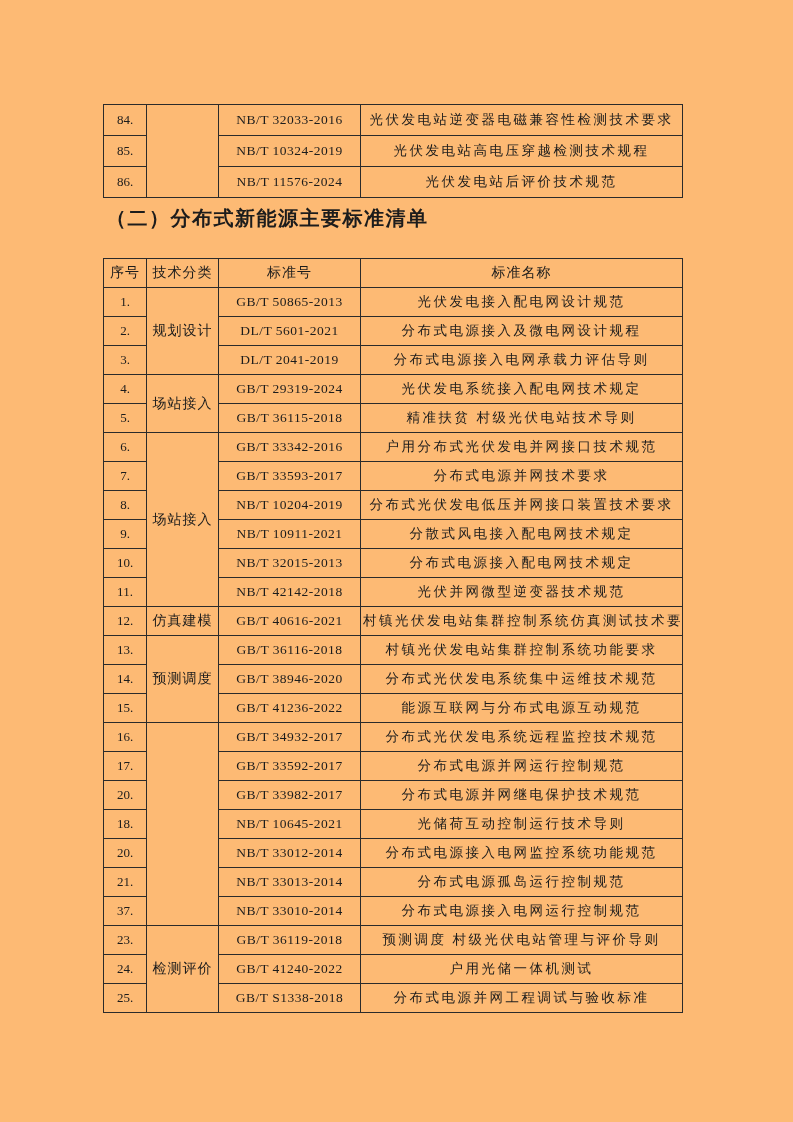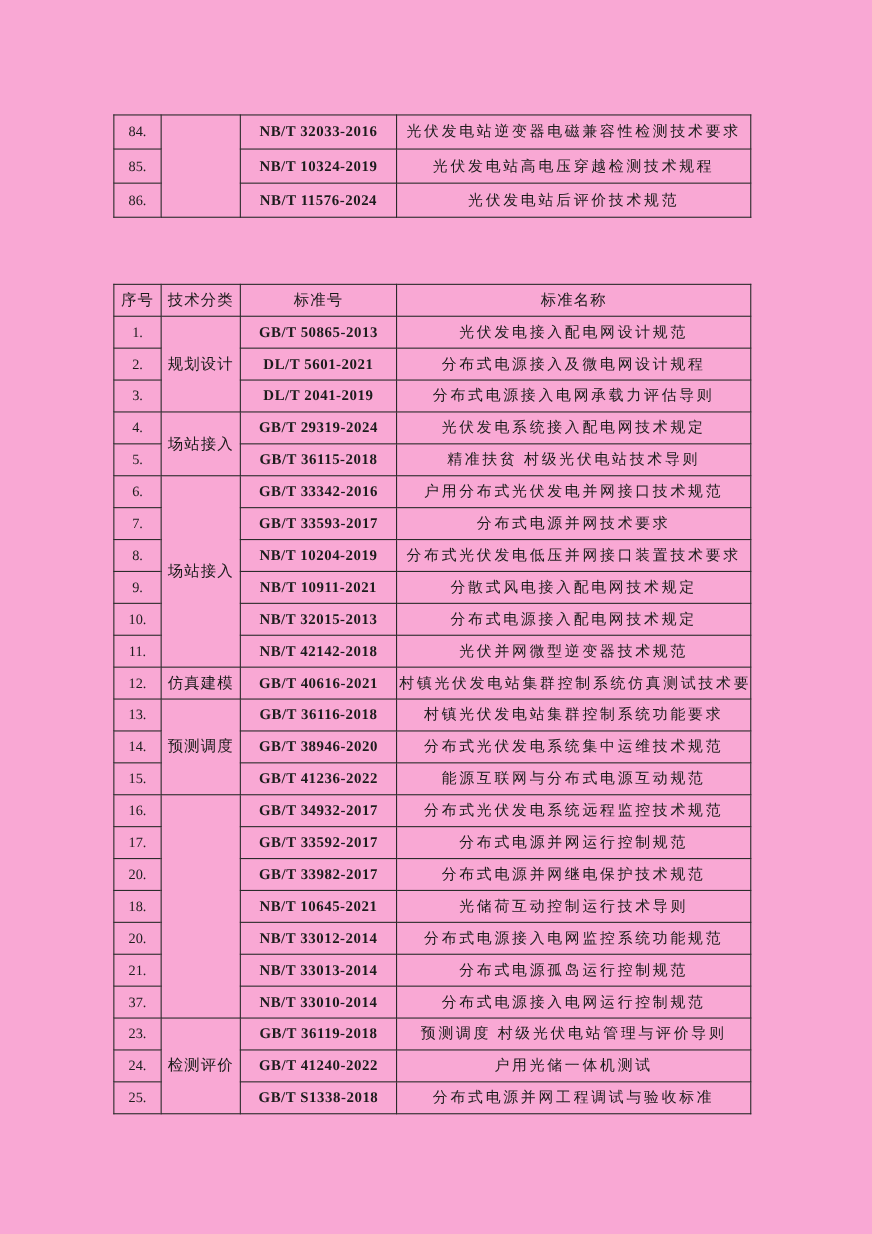--- a/index.html
+++ b/index.html
@@ -1,20 +1,20 @@
 <!DOCTYPE html>
 <html><head>
 <meta charset="utf-8">
 <style>
   html, body { margin: 0; padding: 0; background: #ffffff; }
   .page {
     position: relative;
     width: 793px;
     height: 1122px;
-    background: #f9a8d4;
+    background: #fdba74;
     font-family: "Liberation Serif", "DejaVu Serif", serif;
     color: #1c1c1c;
     overflow: hidden;
   }
   table.tbl {
     position: absolute;
     left: 103px;
     border-collapse: collapse;
     table-layout: fixed;
     width: 579px;
@@ -31,21 +31,21 @@
   .tbl-top td { height: 30px; }
   .tbl-main { top: 258px; }
   .tbl-main td, .tbl-main th { height: 28px; }
   th, .cat {
     font-family: "Liberation Sans", "DejaVu Sans", sans-serif;
     font-weight: 400;
     font-size: 14px;
     letter-spacing: 1px;
   }
   .no   { font-size: 13px; }
-  .std  { font-size: 13.5px; letter-spacing: 0.5px; font-weight: bold; }
+  .std  { font-size: 13.5px; letter-spacing: 0.5px; }
   .name { font-size: 13.5px; letter-spacing: 2.5px; }
   .heading {
     position: absolute;
     left: 106px;
     top: 205px;
     margin: 0;
     font-size: 20px;
     font-weight: 700;
     letter-spacing: 1.5px;
     font-family: "Liberation Serif", "DejaVu Serif", serif;
@@ -87,20 +87,21 @@
       <td class="name">光伏发电站高电压穿越检测技术规程</td>
     </tr>
     <tr>
       <td class="no">86.</td>
       <td class="std">NB/T 11576-2024</td>
       <td class="name">光伏发电站后评价技术规范</td>
     </tr>
   </tbody>
     </table>
 
+  <h2 class="heading">（二）分布式新能源主要标准清单</h2>
 
   <table class="tbl tbl-main">
     <colgroup>
         <col style="width:43px">
         <col style="width:72px">
         <col style="width:142px">
         <col style="width:322px">
       </colgroup>
     <tbody>
         <tr>

